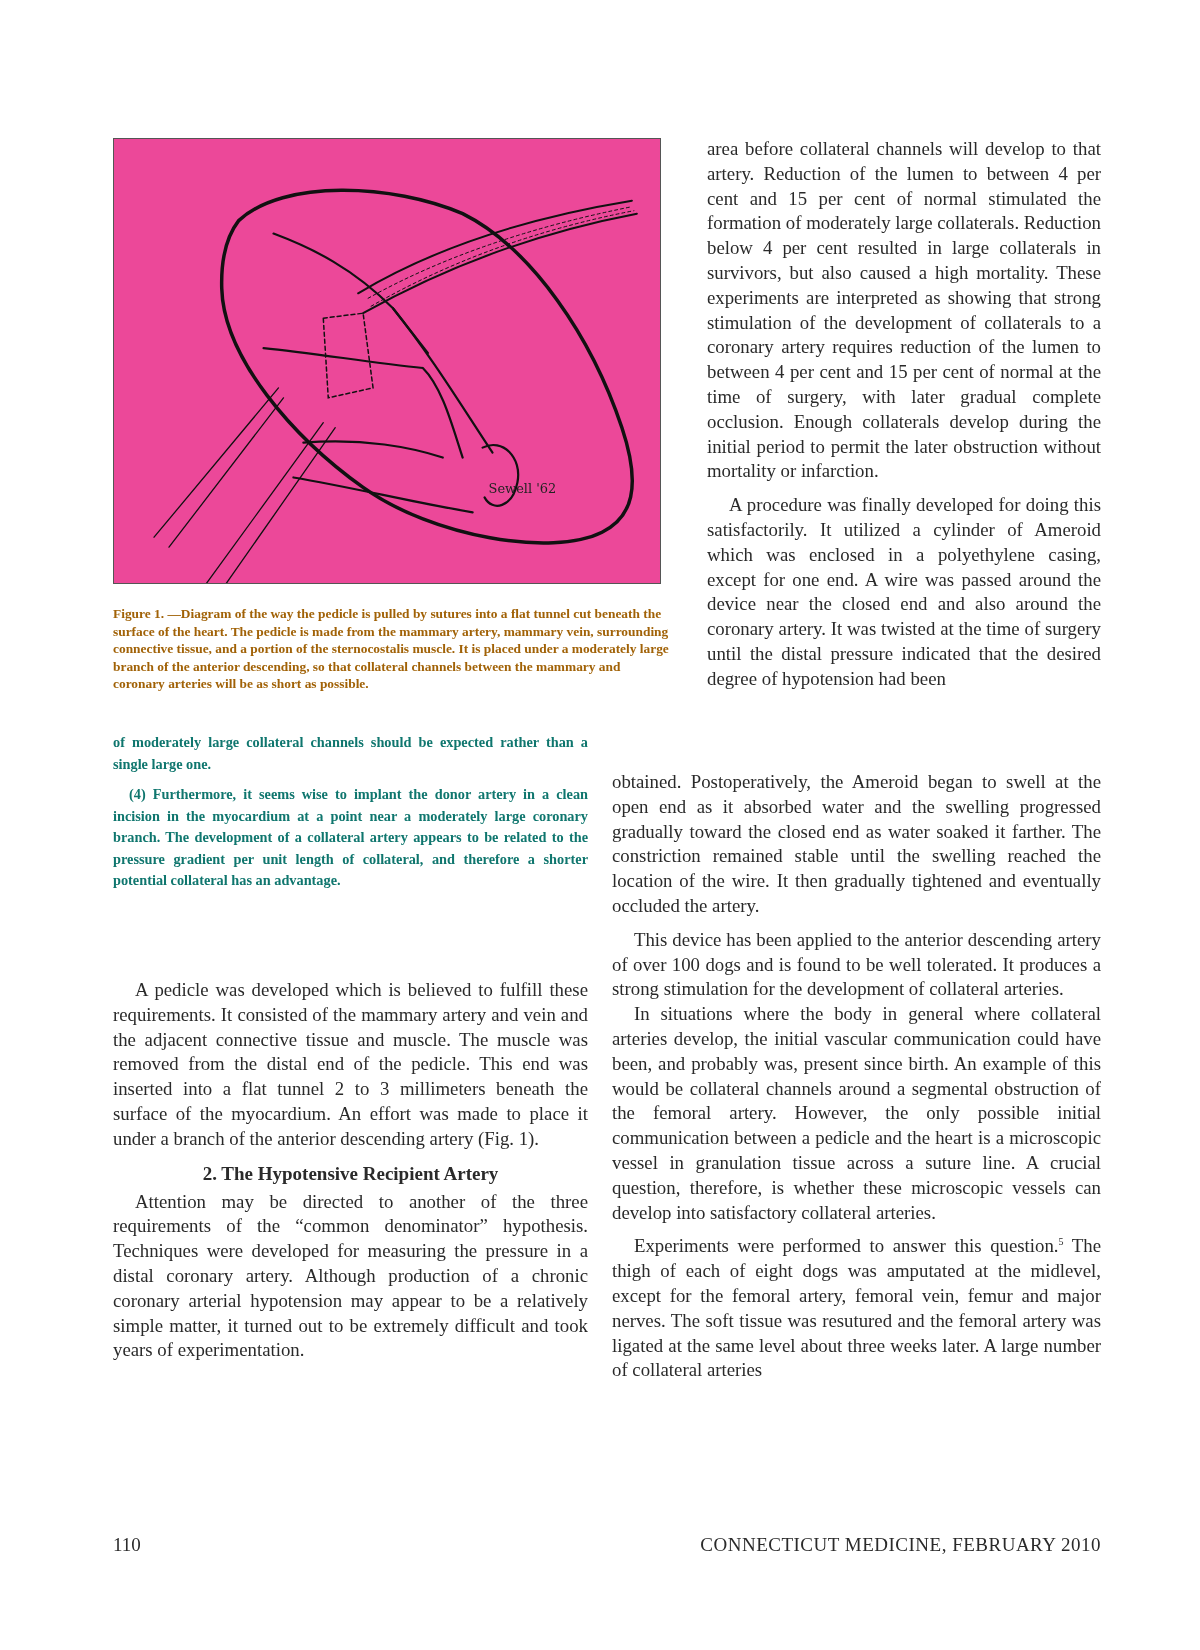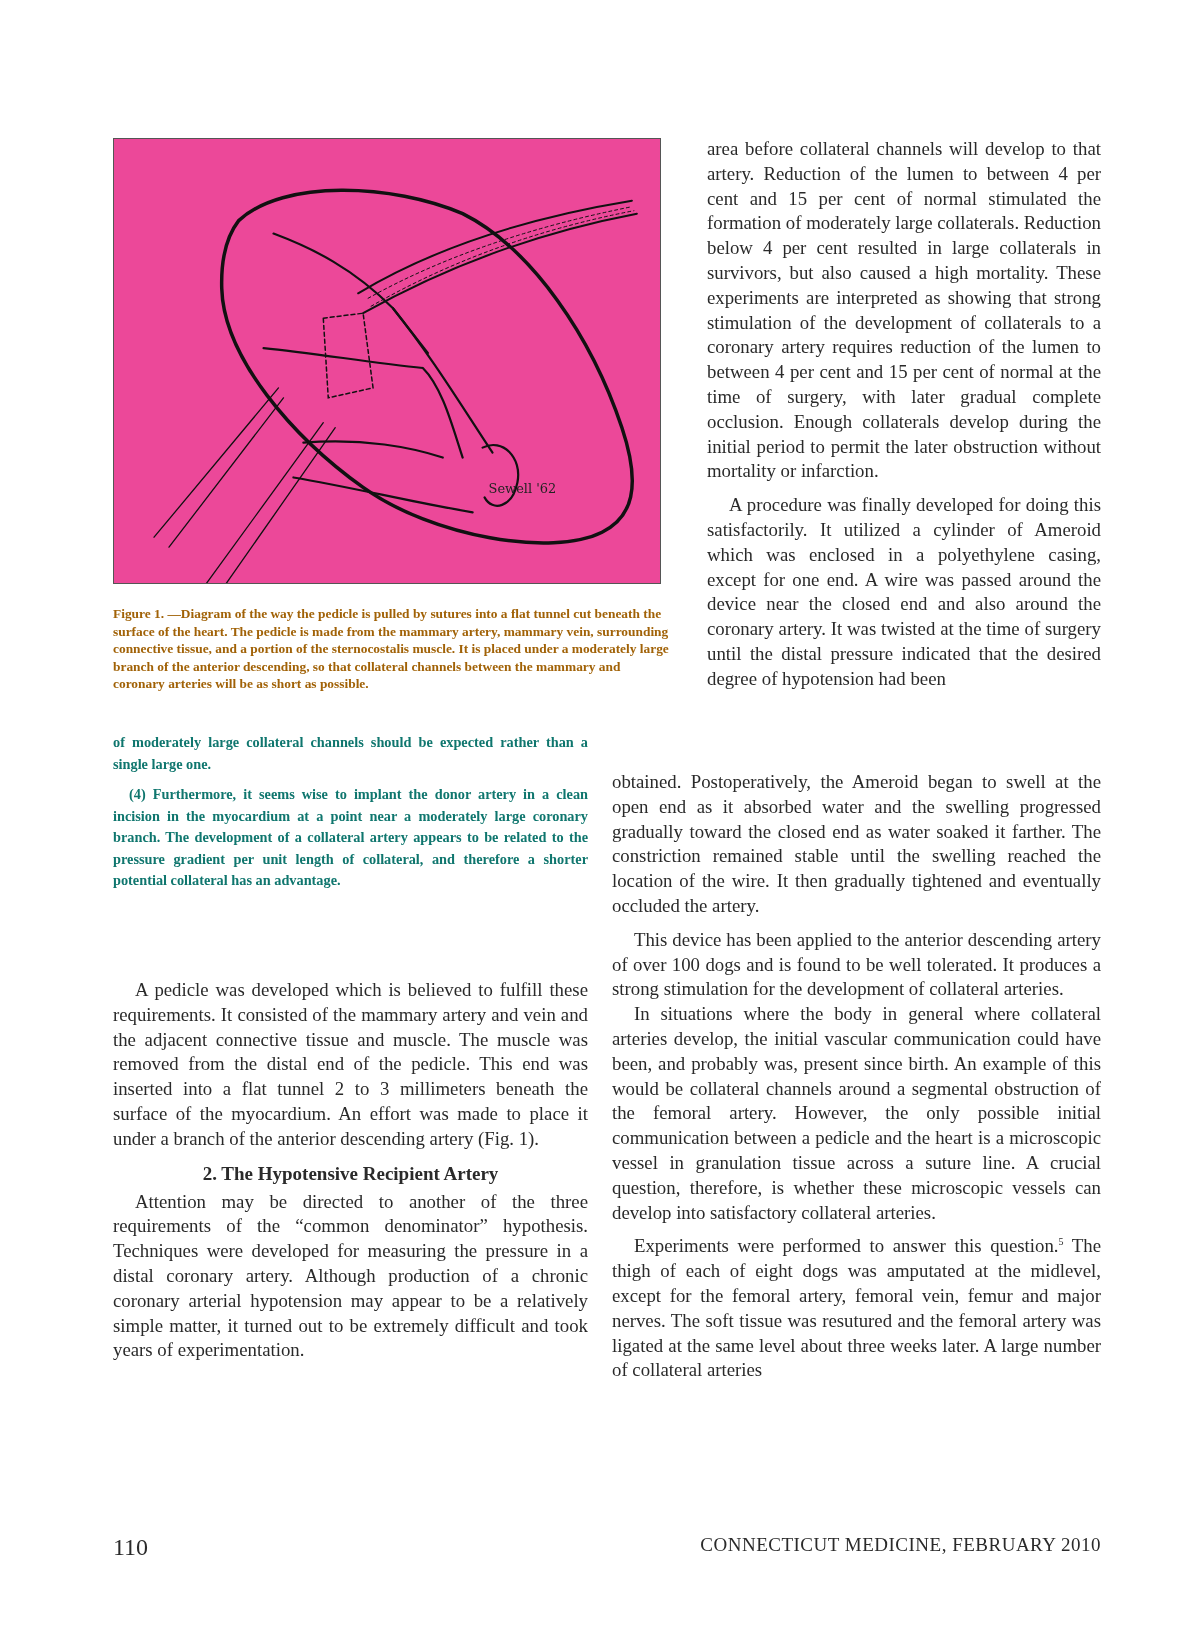--- a/index.html
+++ b/index.html
@@ -12,21 +12,21 @@
              font-size:13.4px; line-height:17.5px; font-weight:bold; color:#a16207; }
   .boldcol { position:absolute; left:113px; width:475px; font-size:14.3px; line-height:21.5px;
              font-weight:bold; color:#0f766e; text-align:justify; }
   .body-text { font-size:18.8px; line-height:24.8px; text-align:justify; margin:0; }
   .indent { text-indent:22px; }
   .col-left { position:absolute; left:113px; top:978px; width:475px; }
   .col-right-top { position:absolute; left:707px; top:137px; width:394px; }
   .col-right { position:absolute; left:612px; top:770px; width:489px; }
   .sec-head { font-weight:bold; font-size:19px; text-align:center; margin:10px 0 4px 0; line-height:24px; }
   .gap { height:9px; }
-  .footer-left { position:absolute; left:113px; top:1534px; font-size:24px; }
+  .footer-left { position:absolute; left:113px; top:1534px; font-size:19px; }
   .footer-right { position:absolute; right:99px; top:1534px; font-size:19px; letter-spacing:0.5px; }
   sup { font-size:10px; line-height:0; }
 </style>
 </head>
 <body>
 
 <div class="figure-box">
   <svg viewBox="0 0 548 446">
     <g fill="none" stroke="#111" stroke-linecap="round">
       <path d="M125,82 C170,40 280,45 350,75 C420,110 480,200 510,290 C530,350 520,380 490,395 C440,420 320,400 250,350 C180,300 110,220 108,150 C107,115 115,95 125,82 Z" stroke-width="3.5"></path>

